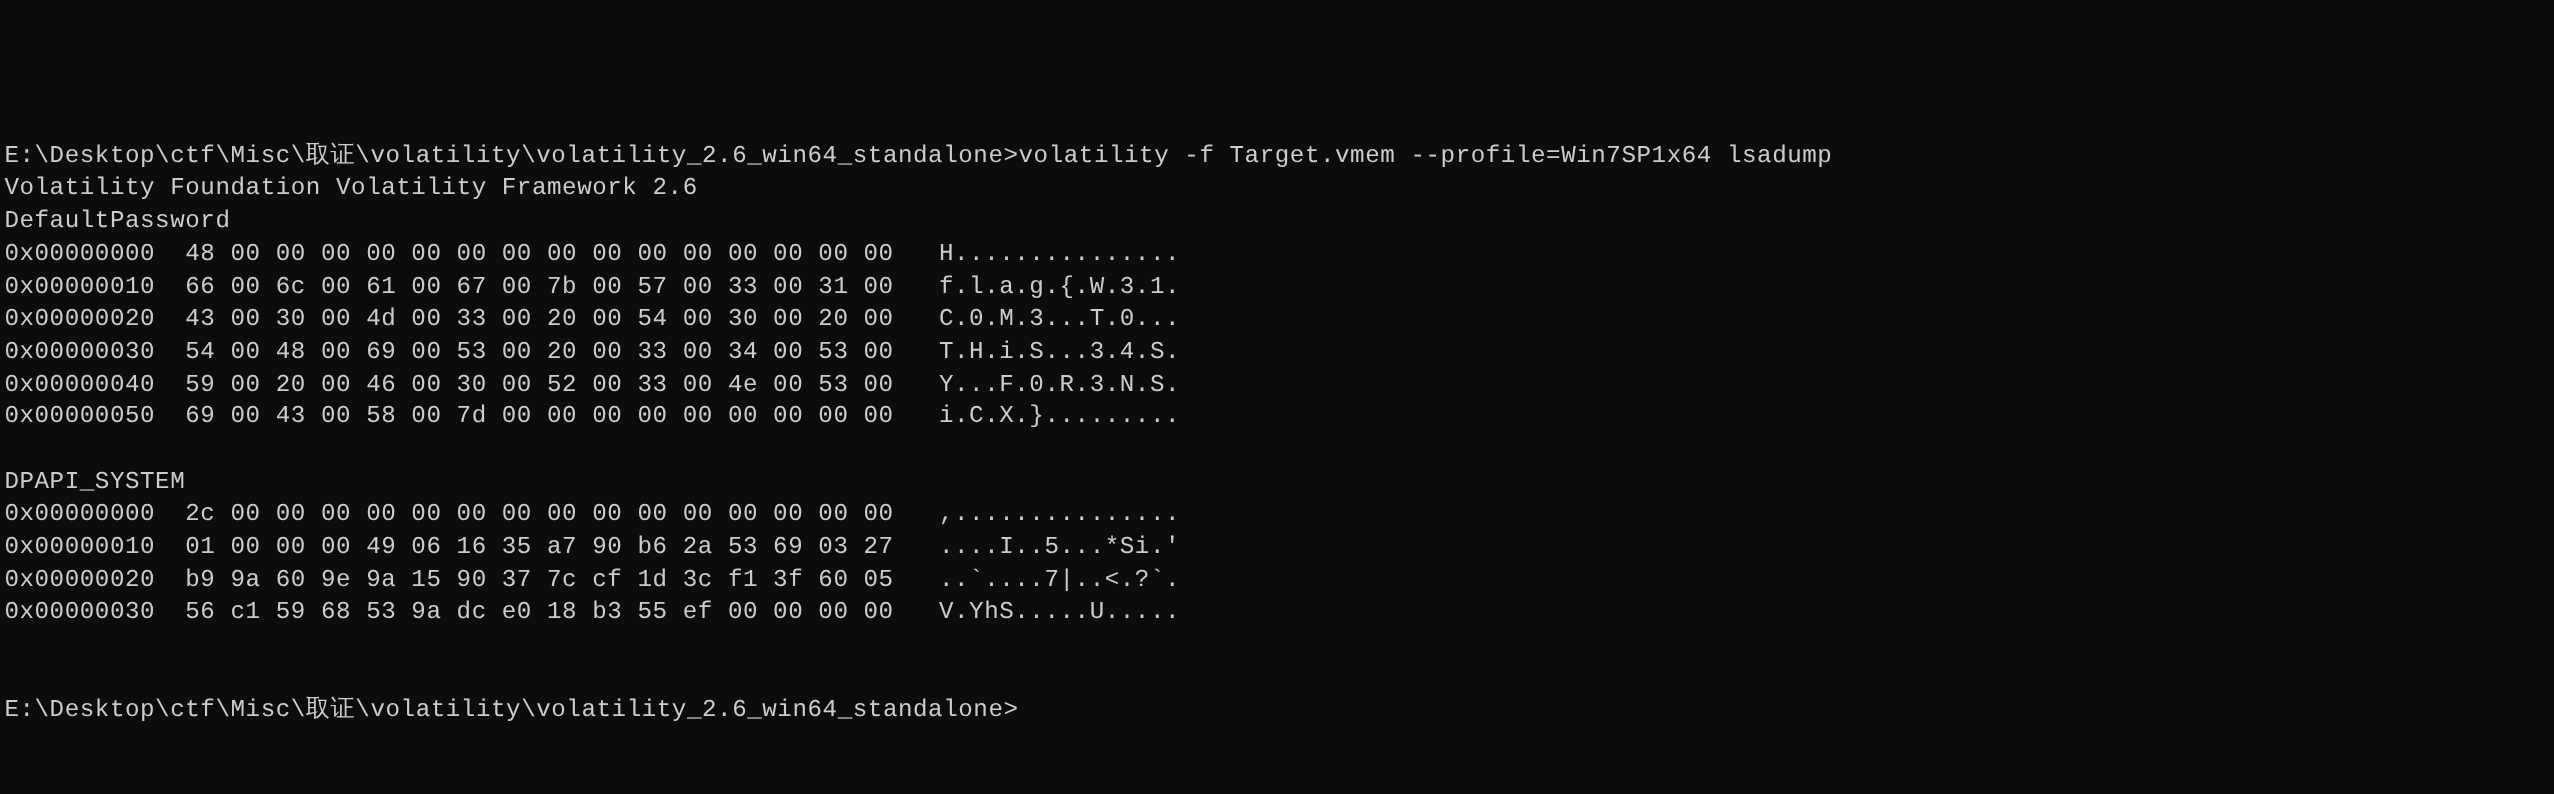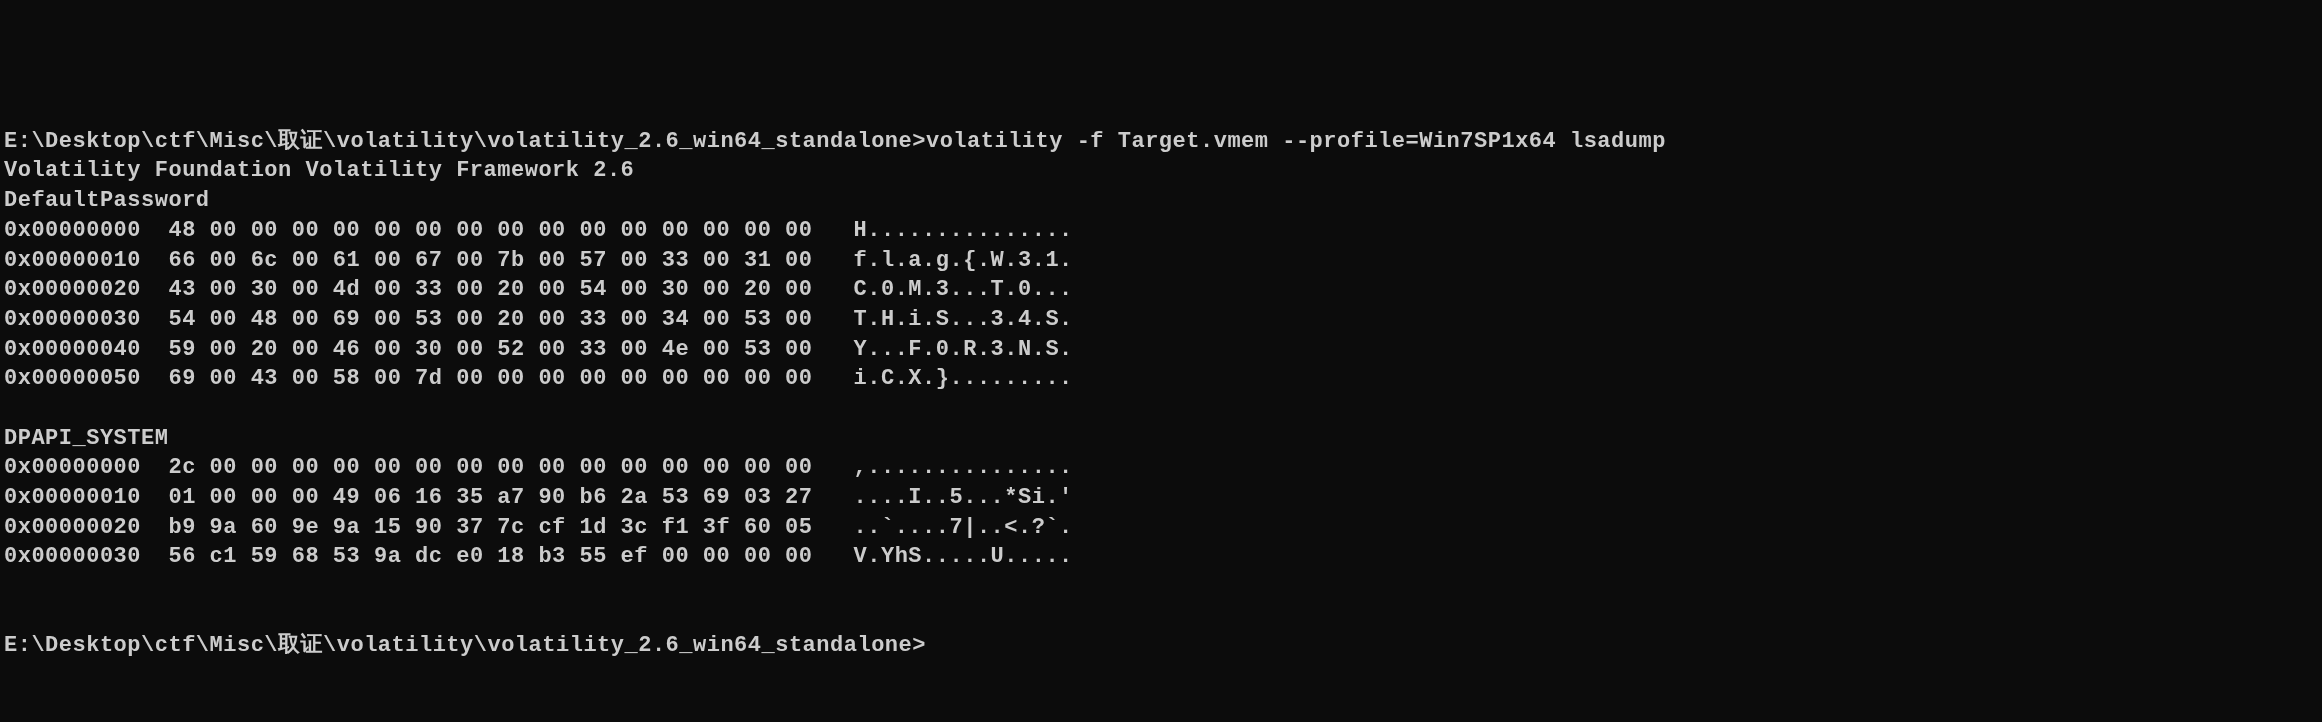--- a/index.html
+++ b/index.html
@@ -15,21 +15,20 @@
       line-height: 1.35;
       padding: 8px 4px;
       white-space: pre;
       position: relative;
       min-height: 722px;
       width: 2322px;
     }
     .terminal-output {
       white-space: pre;
       letter-spacing: 0.5px;
-      font-weight: bold;
     }
   </style>
 </head>
 <body>
 
 
 
 <div class="terminal-output"><span><span>E:\Desktop\ctf\Misc\取证\volatility\volatility_2.6_win64_standalone&gt;</span><span>volatility -f Target.vmem --profile=Win7SP1x64 lsadump</span></span>
 <span>Volatility Foundation Volatility Framework 2.6</span>
 <span>DefaultPassword</span>

